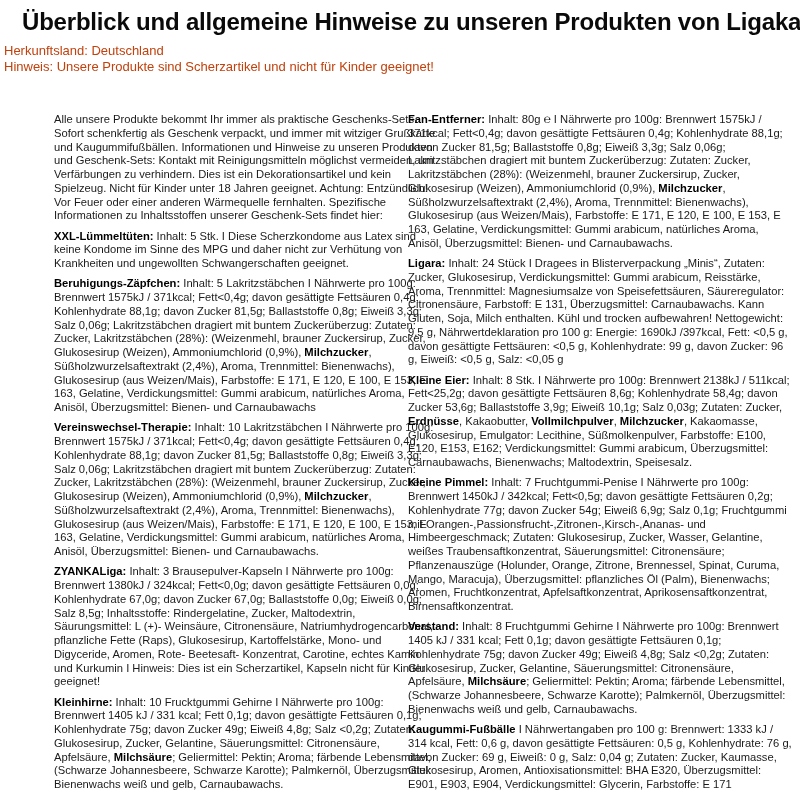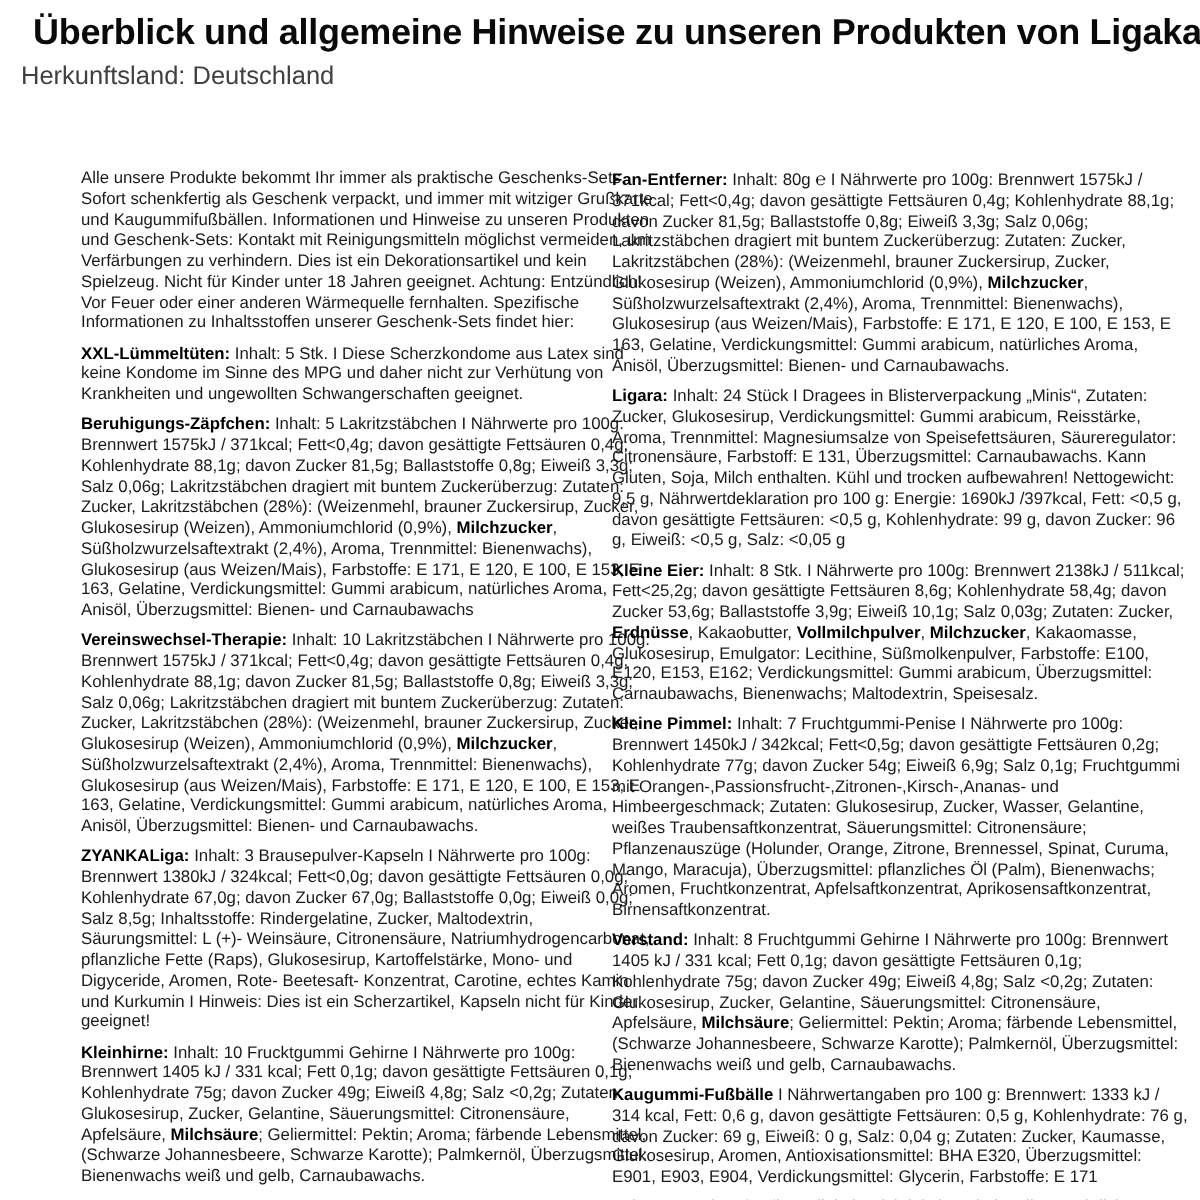--- a/index.html
+++ b/index.html
@@ -1,34 +1,35 @@
 <!DOCTYPE html>
 <html><head>
 <meta charset="utf-8">
 <style>
   html, body { margin: 0; padding: 0; background: #ffffff; }
   body { width: 800px; height: 800px; overflow: hidden; position: relative; color: #111; font-family: "Liberation Sans", sans-serif; }
   .title { position: absolute; left: 22px; top: 8px; font-size: 24px; font-weight: bold; letter-spacing: -0.2px; white-space: nowrap; color: #0a0a0a; }
-  .info { position: absolute; left: 14px; top: 43px; font-size: 17px; line-height: 16.2px; color: #404040; }
+  .info { position: absolute; left: 4px; top: 43px; font-size: 13px; line-height: 16.2px; color: #c2410c; }
   .info div { white-space: nowrap; }
   .col { position: absolute; top: 113px; font-size: 11.2px; line-height: 13.75px; color: #1a1a1a; text-align: left; }
   .col.left { left: 22px; width: 382px; margin-left: 32px; }
   .col.right { left: 408px; width: 384px; }
   .para { margin: 0 0 6.5px 0; }
   .para b { font-weight: bold; color: #000; }
   .footer p { margin: 0; }
   .sym { font-size: 12px; }
 </style>
 </head>
 <body>
 
 <div class="title">Überblick und allgemeine Hinweise zu unseren Produkten von Ligakakako</div>
 
 <div class="info">
   <div>Herkunftsland: Deutschland</div>
+  <div>Hinweis: Unsere Produkte sind Scherzartikel und nicht für Kinder geeignet!</div>
 </div>
 
 <div class="col left">
   <p class="para">Alle unsere Produkte bekommt Ihr immer als praktische Geschenks-Sets. Sofort schenkfertig als Geschenk verpackt, und immer mit witziger Grußkarte und Kaugummifußbällen. Informationen und Hinweise zu unseren Produkten und Geschenk-Sets: Kontakt mit Reinigungsmitteln möglichst vermeiden, um Verfärbungen zu verhindern. Dies ist ein Dekorationsartikel und kein Spielzeug. Nicht für Kinder unter 18 Jahren geeignet. Achtung: Entzündlich! Vor Feuer oder einer anderen Wärmequelle fernhalten. Spezifische Informationen zu Inhaltsstoffen unserer Geschenk-Sets findet hier:</p>
 
   <p class="para"><b>XXL-Lümmeltüten:</b><span> Inhalt: 5 Stk. I Diese Scherzkondome aus Latex sind keine Kondome im Sinne des MPG und daher nicht zur Verhütung von Krankheiten und ungewollten Schwangerschaften geeignet.</span></p>
 
   <p class="para"><b>Beruhigungs-Zäpfchen:</b><span> Inhalt: 5 Lakritzstäbchen I Nährwerte pro 100g: Brennwert 1575kJ / 371kcal; Fett&lt;0,4g; davon gesättigte Fettsäuren 0,4g; Kohlenhydrate 88,1g; davon Zucker 81,5g; Ballaststoffe 0,8g; Eiweiß 3,3g; Salz 0,06g; Lakritzstäbchen dragiert mit buntem Zuckerüberzug: Zutaten: Zucker, Lakritzstäbchen (28%): (Weizenmehl, brauner Zuckersirup, Zucker, Glukosesirup (Weizen), Ammoniumchlorid (0,9%), </span><b>Milchzucker</b><span>, Süßholzwurzelsaftextrakt (2,4%), Aroma, Trennmittel: Bienenwachs), Glukosesirup (aus Weizen/Mais), Farbstoffe: E 171, E 120, E 100, E 153, E 163, Gelatine, Verdickungsmittel: Gummi arabicum, natürliches Aroma, Anisöl, Überzugsmittel: Bienen- und Carnaubawachs</span></p>
 
   <p class="para"><b>Vereinswechsel-Therapie:</b><span> Inhalt: 10 Lakritzstäbchen I Nährwerte pro 100g: Brennwert 1575kJ / 371kcal; Fett&lt;0,4g; davon gesättigte Fettsäuren 0,4g; Kohlenhydrate 88,1g; davon Zucker 81,5g; Ballaststoffe 0,8g; Eiweiß 3,3g; Salz 0,06g; Lakritzstäbchen dragiert mit buntem Zuckerüberzug: Zutaten: Zucker, Lakritzstäbchen (28%): (Weizenmehl, brauner Zuckersirup, Zucker, Glukosesirup (Weizen), Ammoniumchlorid (0,9%), </span><b>Milchzucker</b><span>, Süßholzwurzelsaftextrakt (2,4%), Aroma, Trennmittel: Bienenwachs), Glukosesirup (aus Weizen/Mais), Farbstoffe: E 171, E 120, E 100, E 153, E 163, Gelatine, Verdickungsmittel: Gummi arabicum, natürliches Aroma, Anisöl, Überzugsmittel: Bienen- und Carnaubawachs.</span></p>

